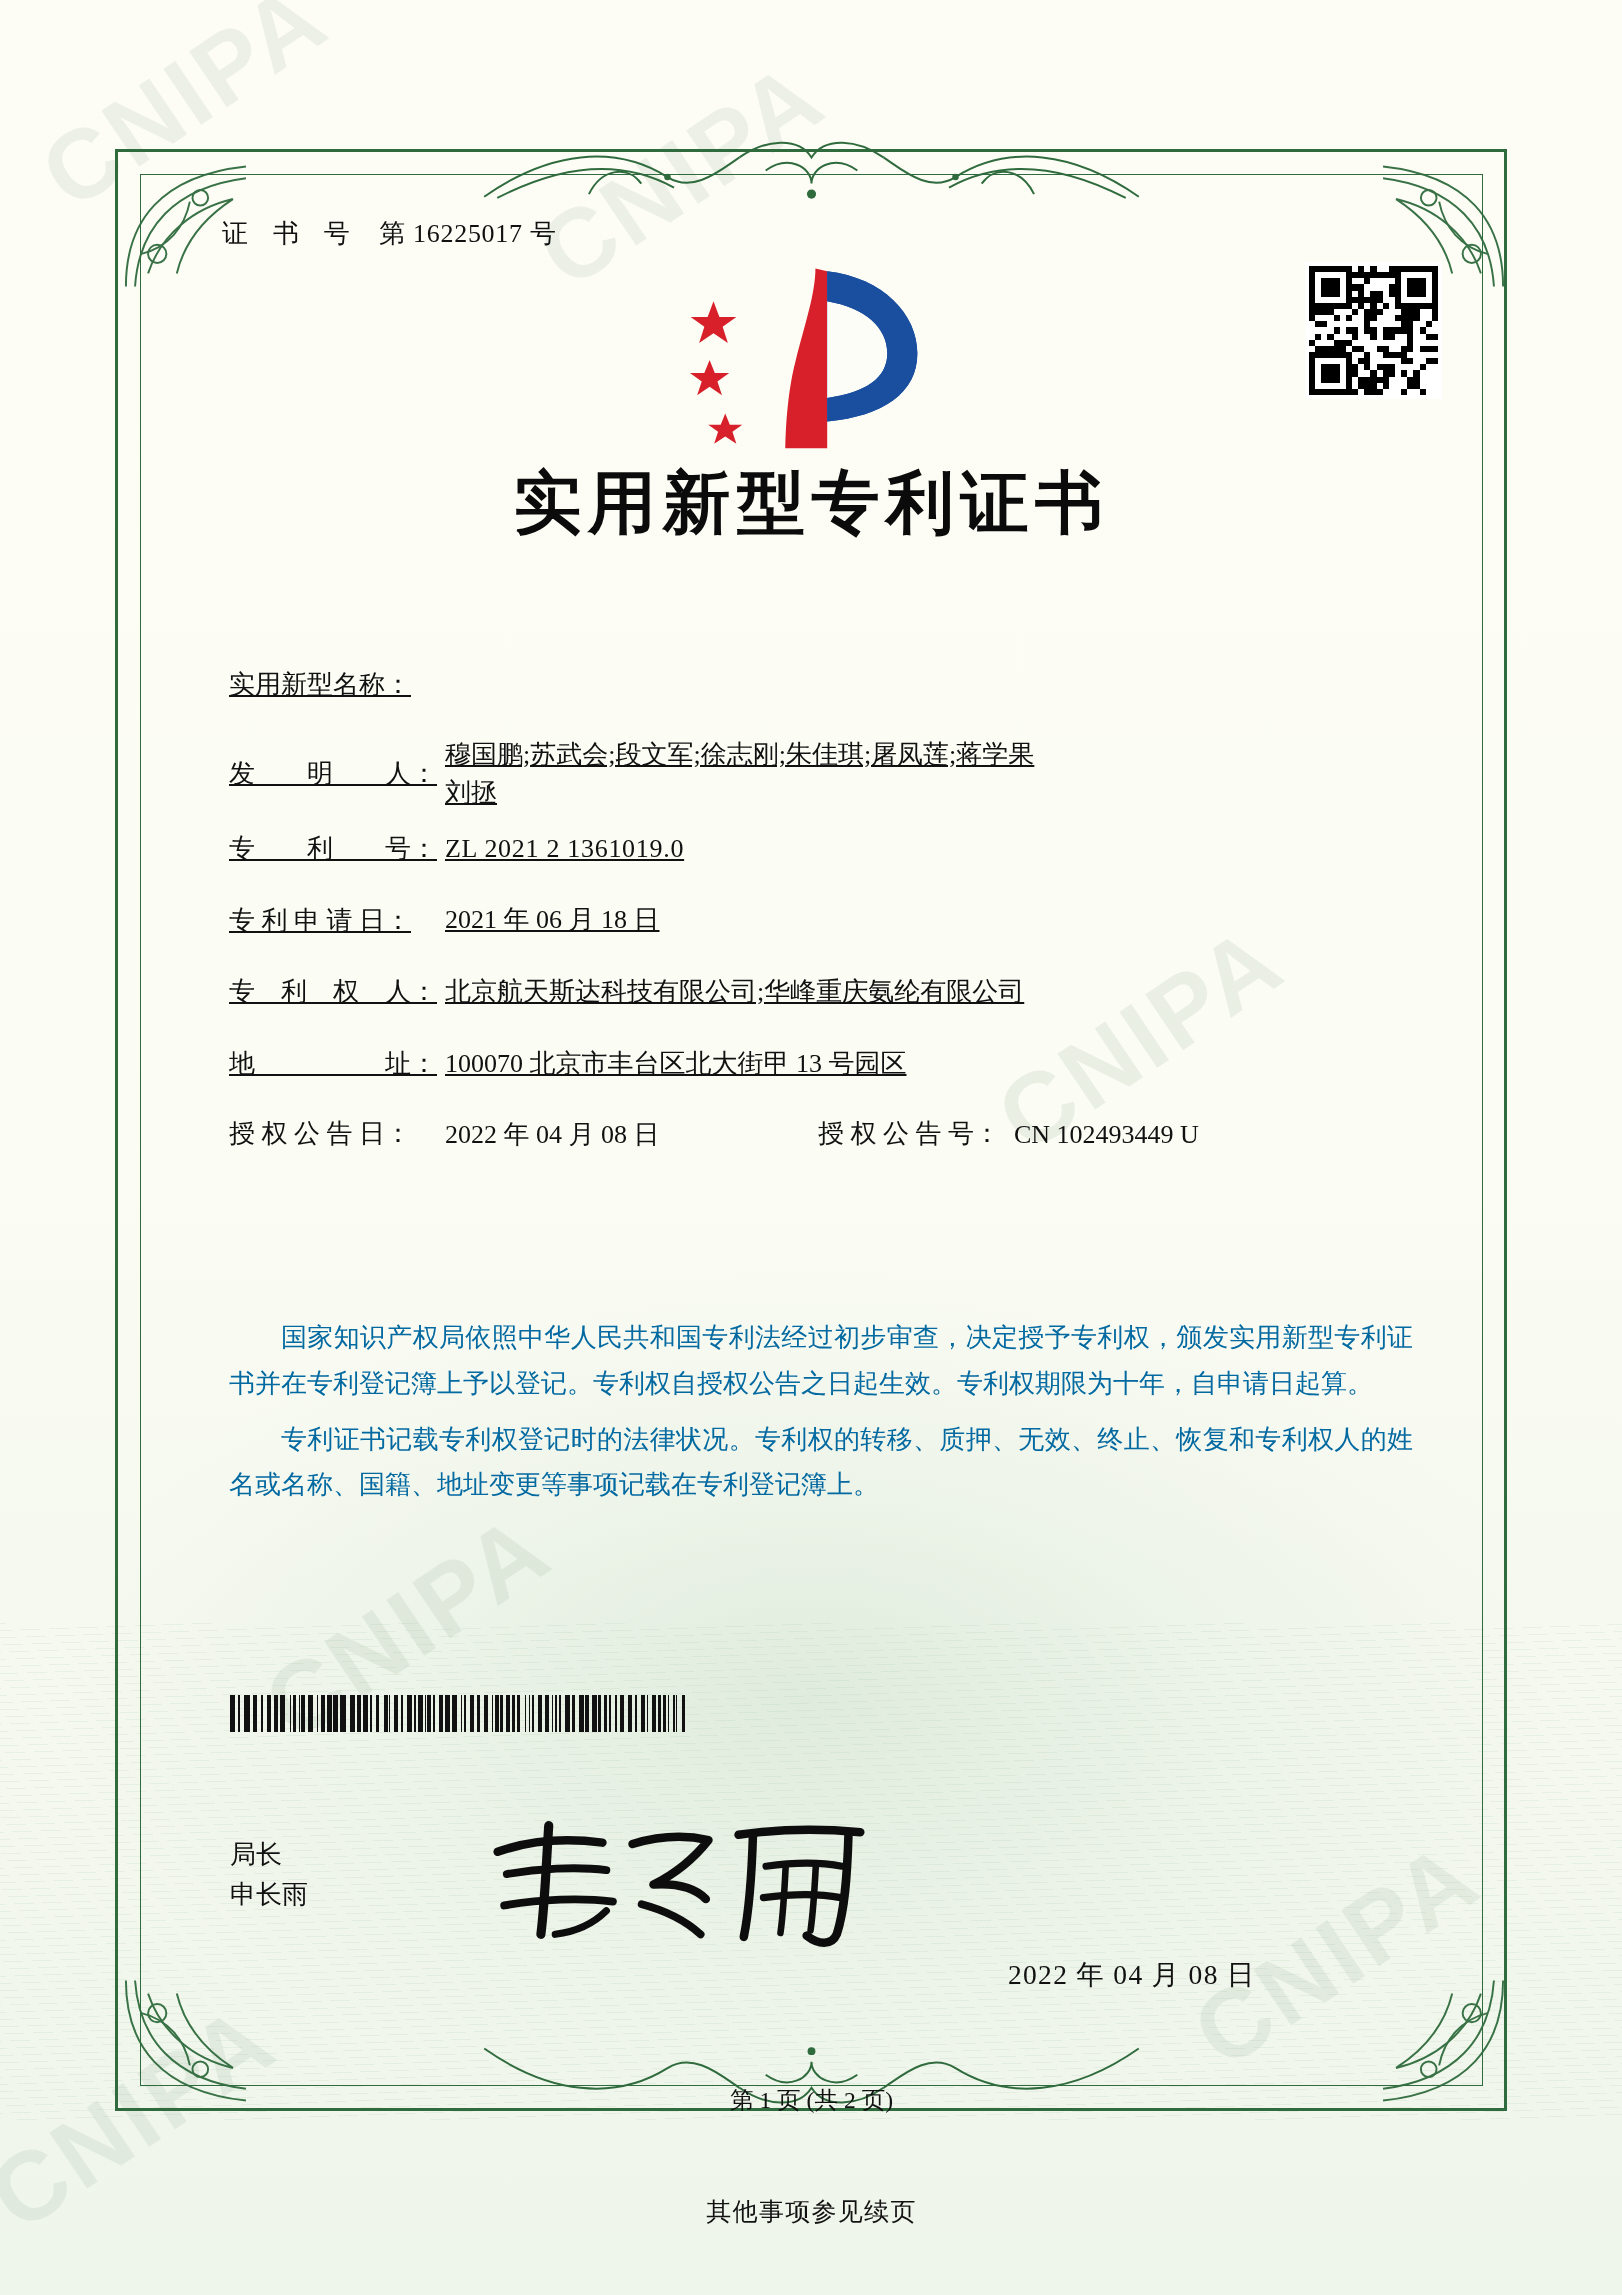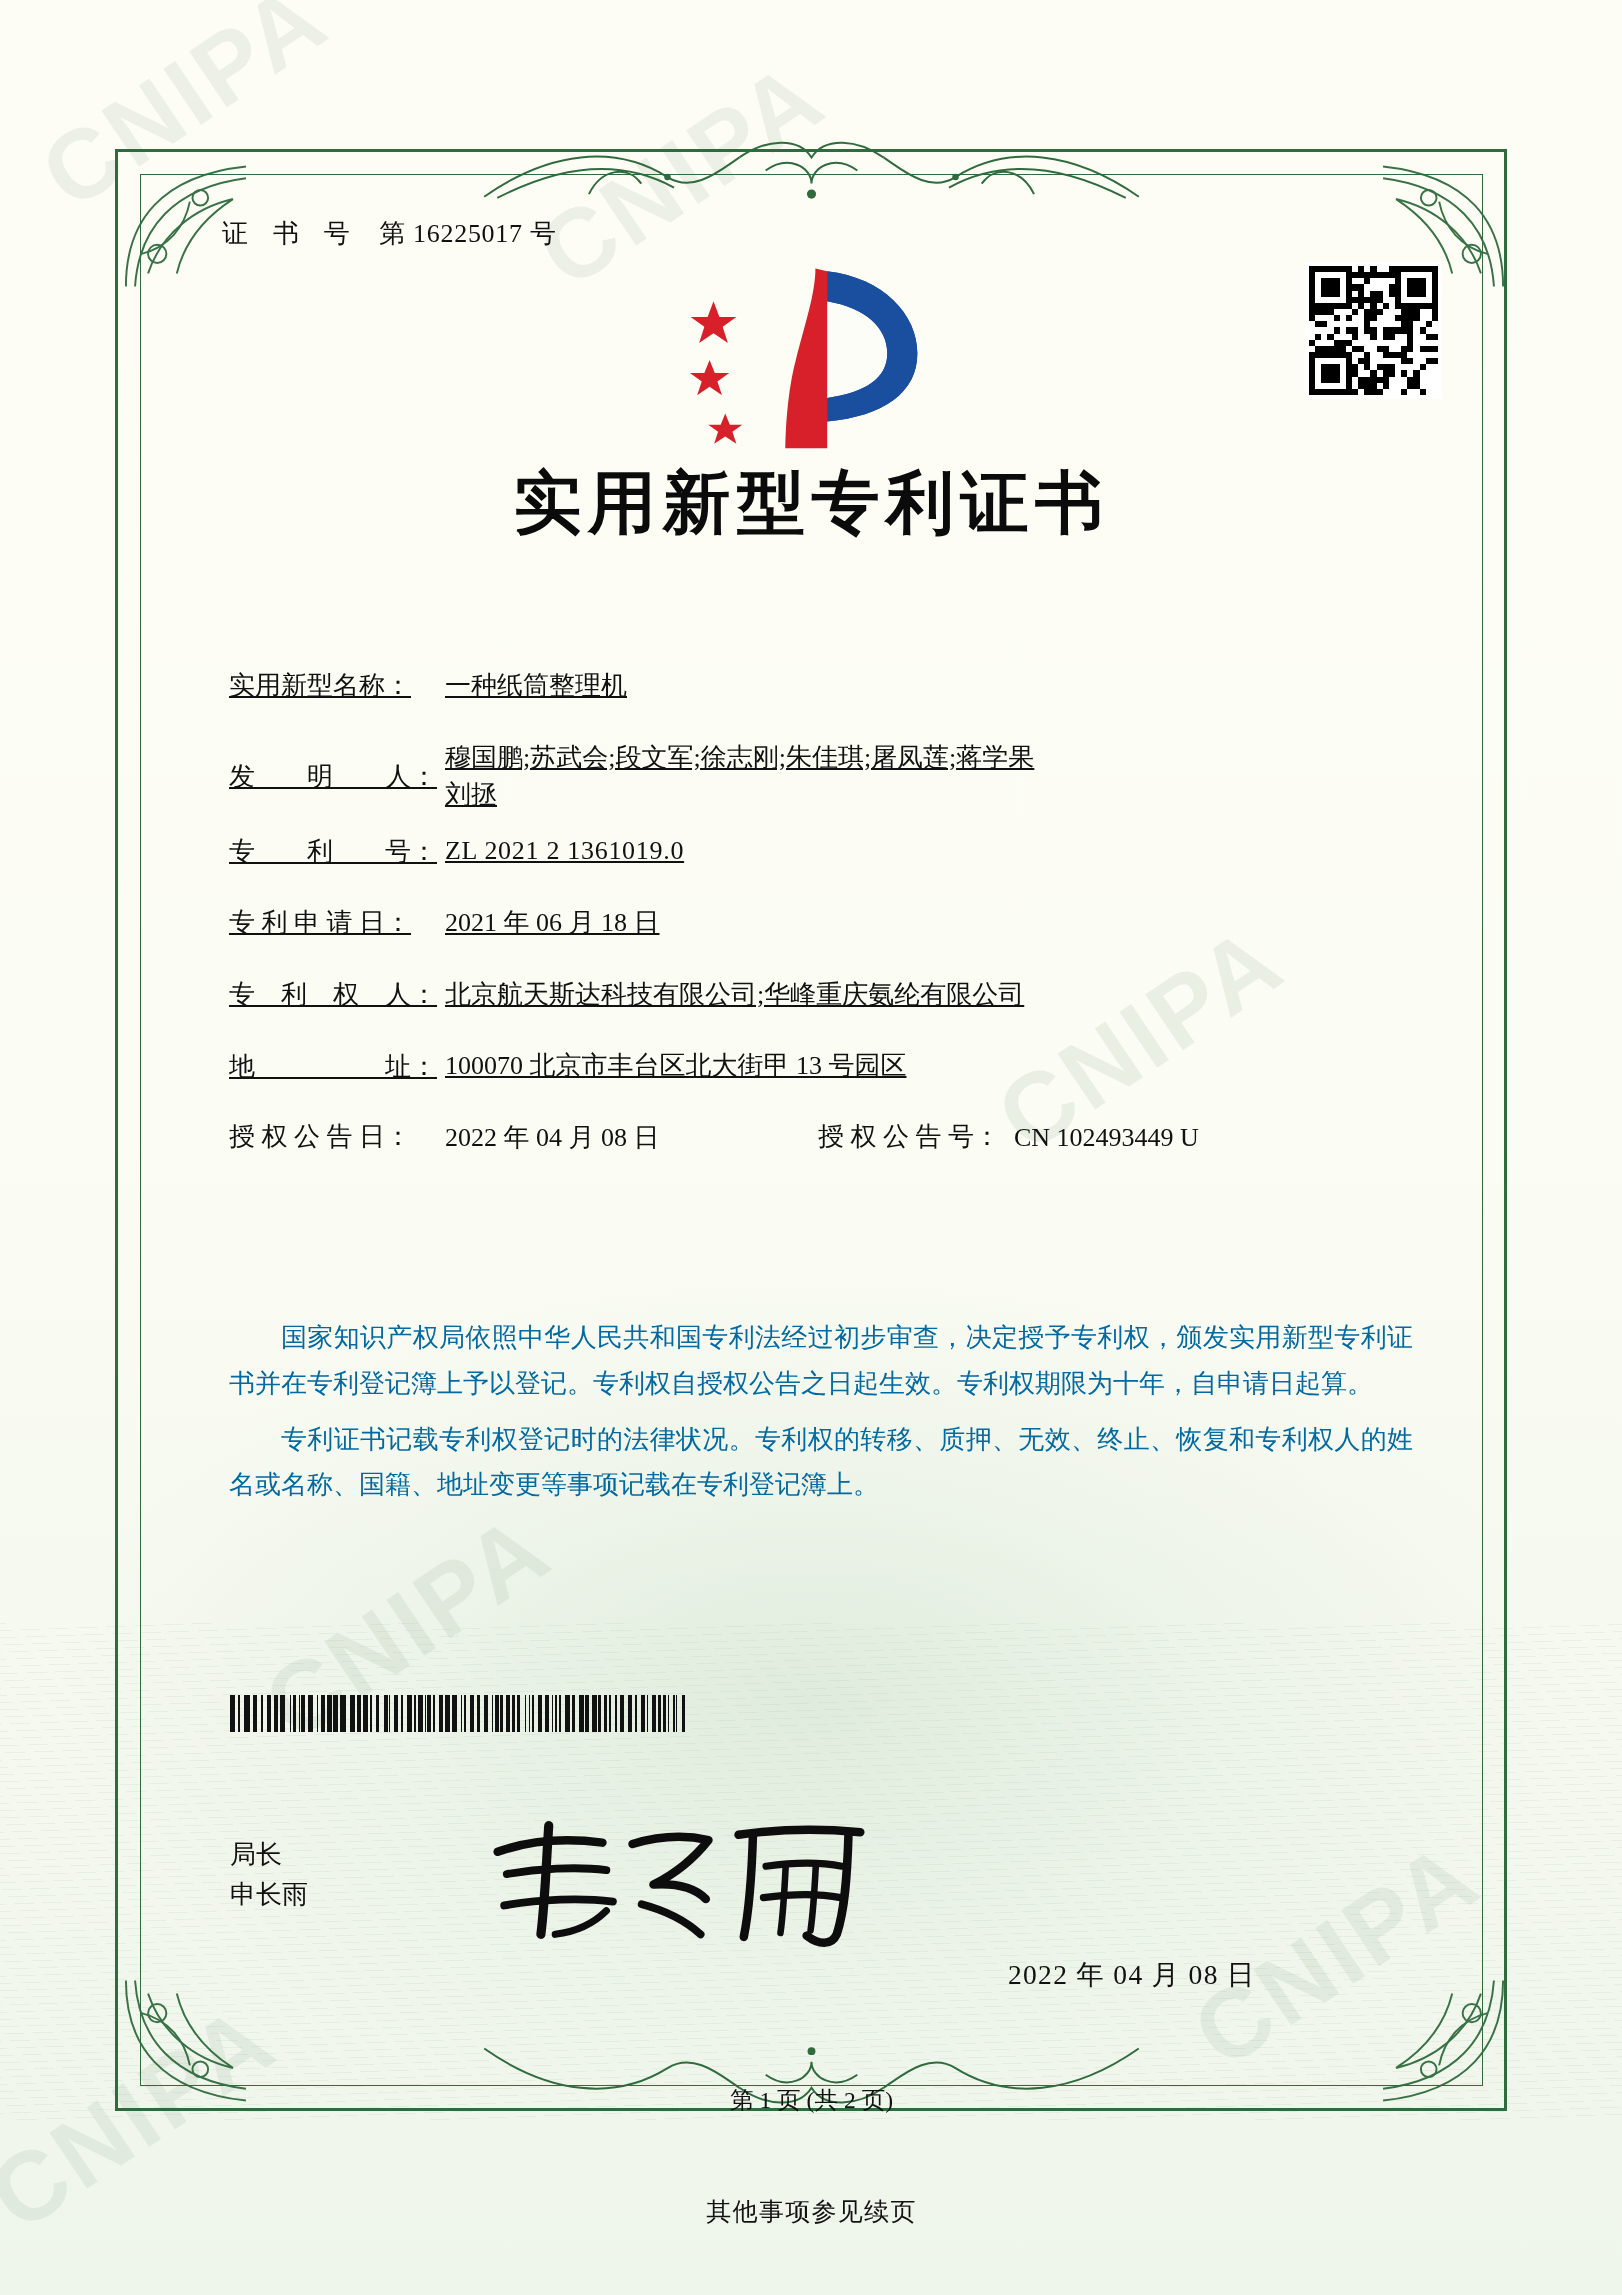--- a/index.html
+++ b/index.html
@@ -798,21 +798,20 @@
         <i style="background: transparent;"></i>
       </div>
   </div>
 
   <div class="title">实用新型专利证书</div>
 
   <div class="fields">
 
     <div class="row">
       <div class="label">实用新型名称：</div>
-      <div class="value">一种纸筒整理机</div>
     </div>
 
     <div class="row" style="margin-bottom:18.3px;margin-top:24px;">
       <div class="label">发　　明　　人：</div>
       <div class="value">
         <span>穆国鹏;苏武会;段文军;徐志刚;朱佳琪;屠凤莲;蒋学果</span>
         <span class="cont">刘拯</span>
       </div>
     </div>
 

